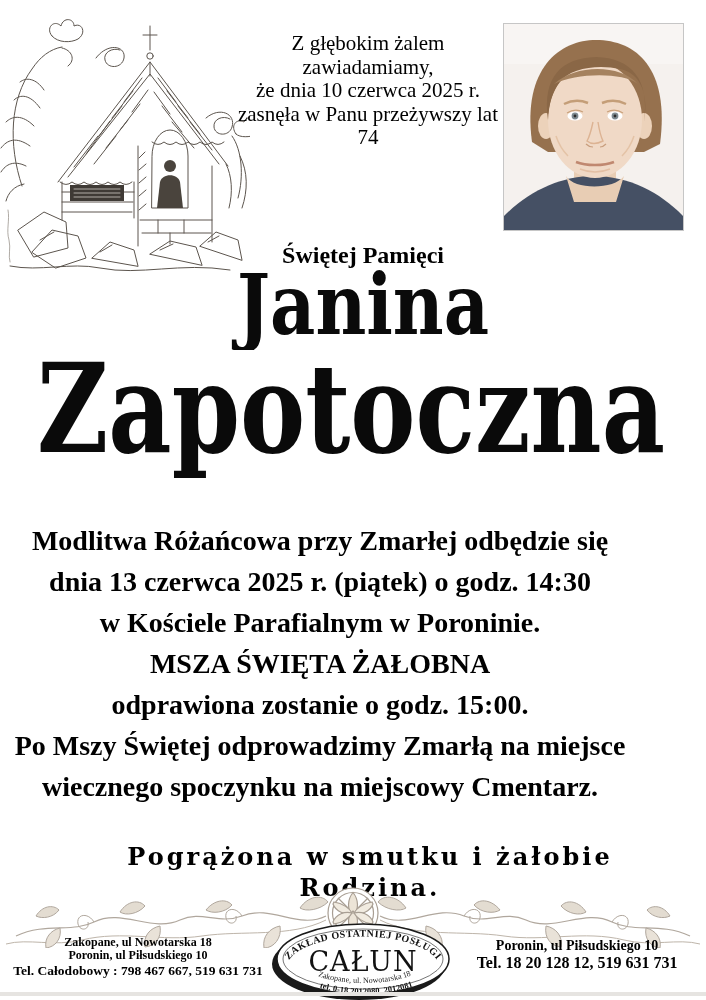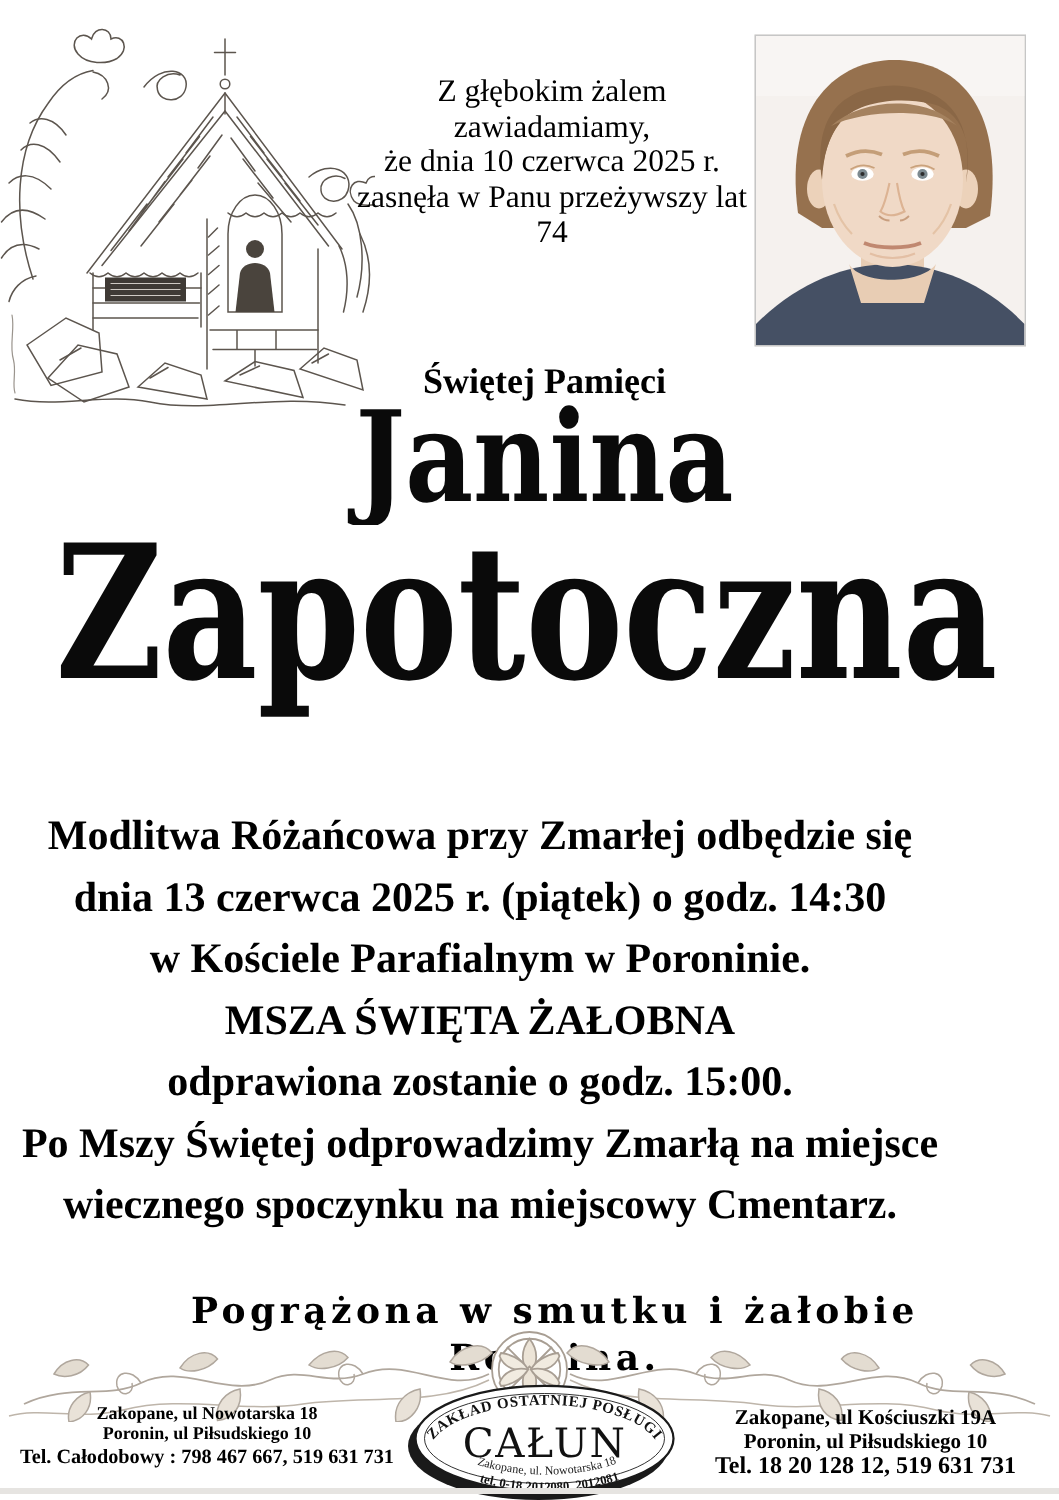--- a/index.html
+++ b/index.html
@@ -1,20 +1,20 @@
 <!DOCTYPE html>
 <html><head>
 <meta charset="utf-8">
 <style>
   html,body { margin:0; padding:0; background:#ffffff; }
   body { width:706px; height:1000px; font-family:"Liberation Serif", serif; color:#000; }
   .page { position:relative; width:706px; height:1000px; background:#fff; overflow:hidden; }
   .abs { position:absolute; }
   .center { text-align:center; }
-  .multiline { white-space:pre-line;margin-top:17px; }
+  .multiline { white-space:pre-line; }
 
   .notice {
     left:228px; top:32px; width:280px;
     font-size:21px; line-height:23.5px; font-weight:normal;
   }
   .relations {
     left:205px; top:150px; width:320px;
     font-size:21px; line-height:23.5px;
   }
   .memoriam {
@@ -241,19 +241,18 @@
     <text x="91" y="50" font-size="27" text-anchor="middle" font-family="DejaVu Serif, serif" fill="#111" letter-spacing="1">CAŁUN</text>
     <text font-size="8" fill="#222">
       <textPath href="#arcAddr" startOffset="50%" text-anchor="middle">Zakopane, ul. Nowotarska 18</textPath>
     </text>
     <text font-size="8.5" font-weight="bold" fill="#111">
       <textPath href="#arcPhone" startOffset="50%" text-anchor="middle">tel. 0-18 2012080, 2012081</textPath>
     </text>
   </svg>
 
   <div class="abs footer-right center">
-    <div>Zakopane, ul Kościuszki 19A</div>
     <div>Poronin, ul Piłsudskiego 10</div>
     <div class="fr-phone">Tel. 18 20 128 12, 519 631 731</div>
   </div>
 
   <div class="abs bottom-strip"></div>
 </div>
 
 </body></html>

